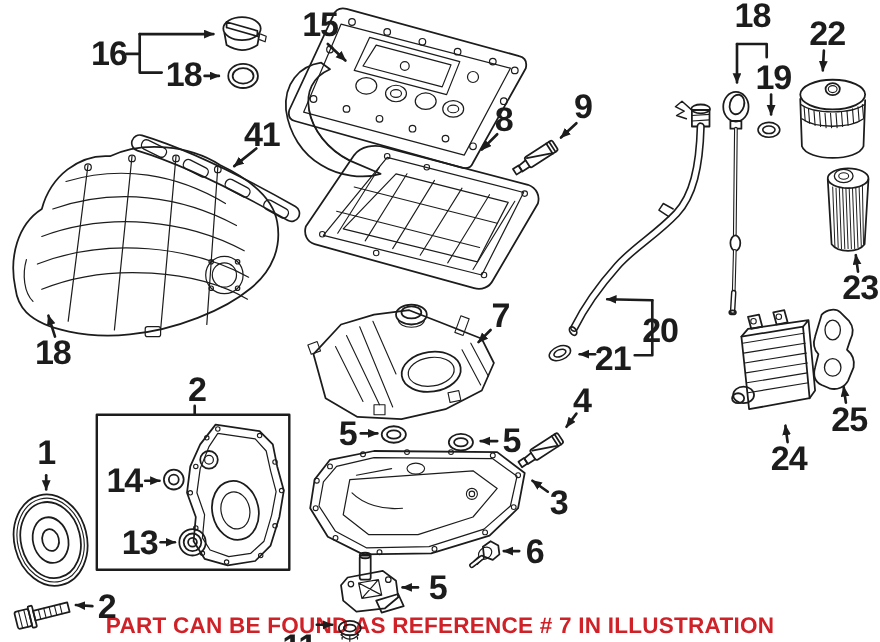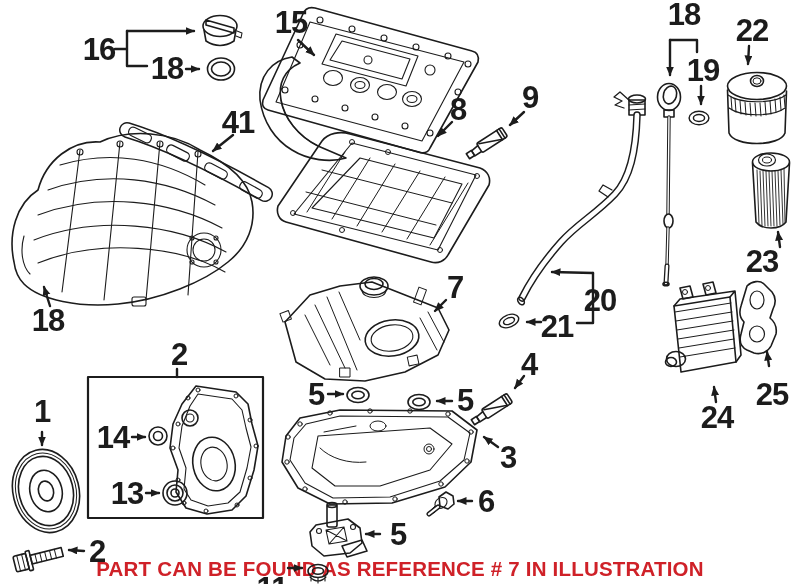--- a/index.html
+++ b/index.html
@@ -371,19 +371,19 @@
   <div class="callout" style="left:127px;top:493px">13</div>
   <div class="callout" style="left:113px;top:437px">14</div>
   <div class="callout" style="left:291px;top:22px">15</div>
   <div class="callout" style="left:99px;top:49px">16</div>
   <div class="callout" style="left:167px;top:68px">18</div>
   <div class="callout" style="left:684px;top:14px">18</div>
   <div class="callout" style="left:703px;top:70px">19</div>
   <div class="callout" style="left:600px;top:300px">20</div>
   <div class="callout" style="left:557px;top:326px">21</div>
   <div class="callout" style="left:752px;top:30px">22</div>
-  <div class="callout" style="left:762px;top:261px">23</div>
+  <div class="callout" style="left:782px;top:261px">23</div>
   <div class="callout" style="left:717px;top:417px">24</div>
-  <div class="callout" style="left:772px;top:394px">25</div>
+  <div class="callout" style="left:772px;top:381px">25</div>
   <div class="callout" style="left:48px;top:320px">18</div>
   <div class="callout" style="left:238px;top:122px">41</div>
 
 </div>
 
 </body></html>

